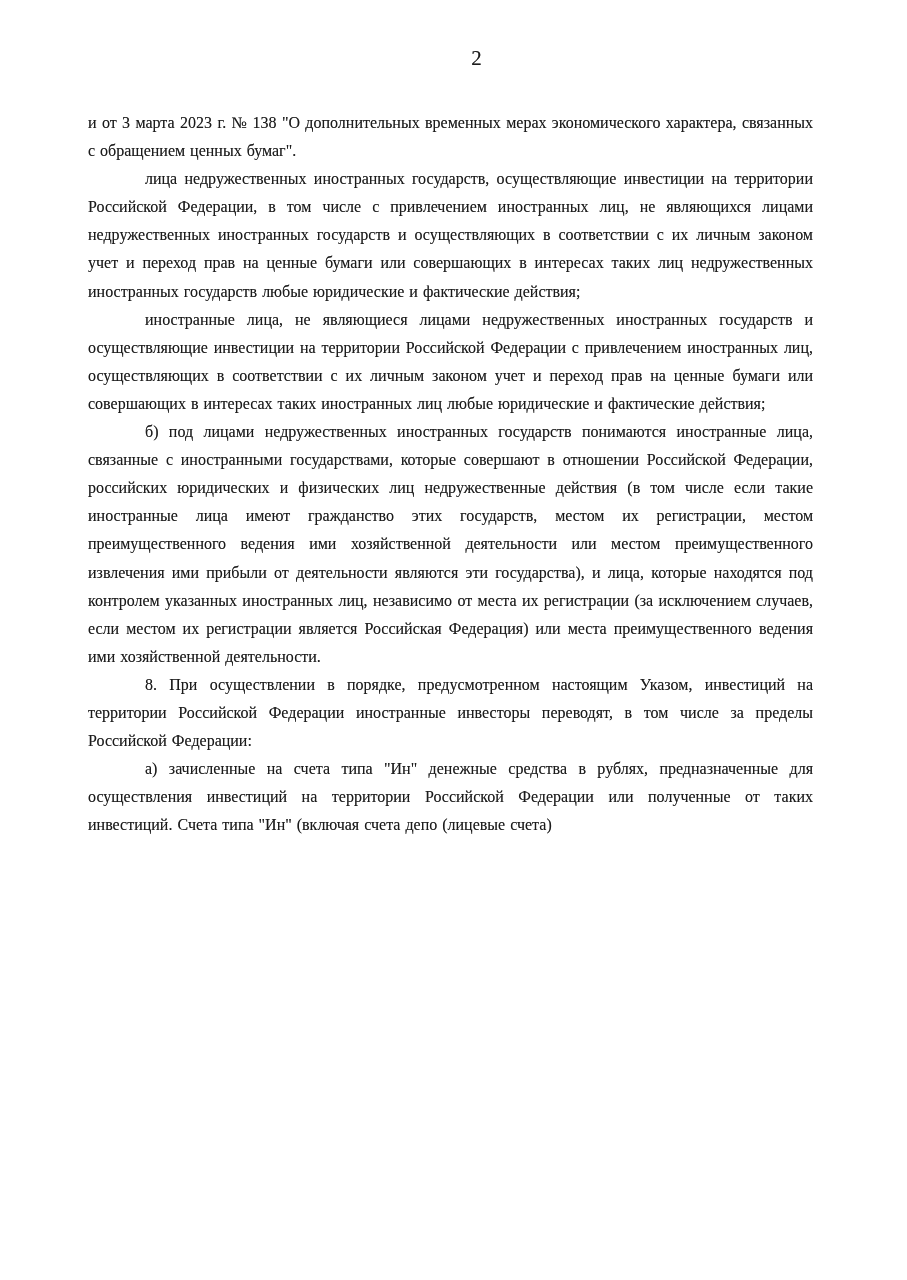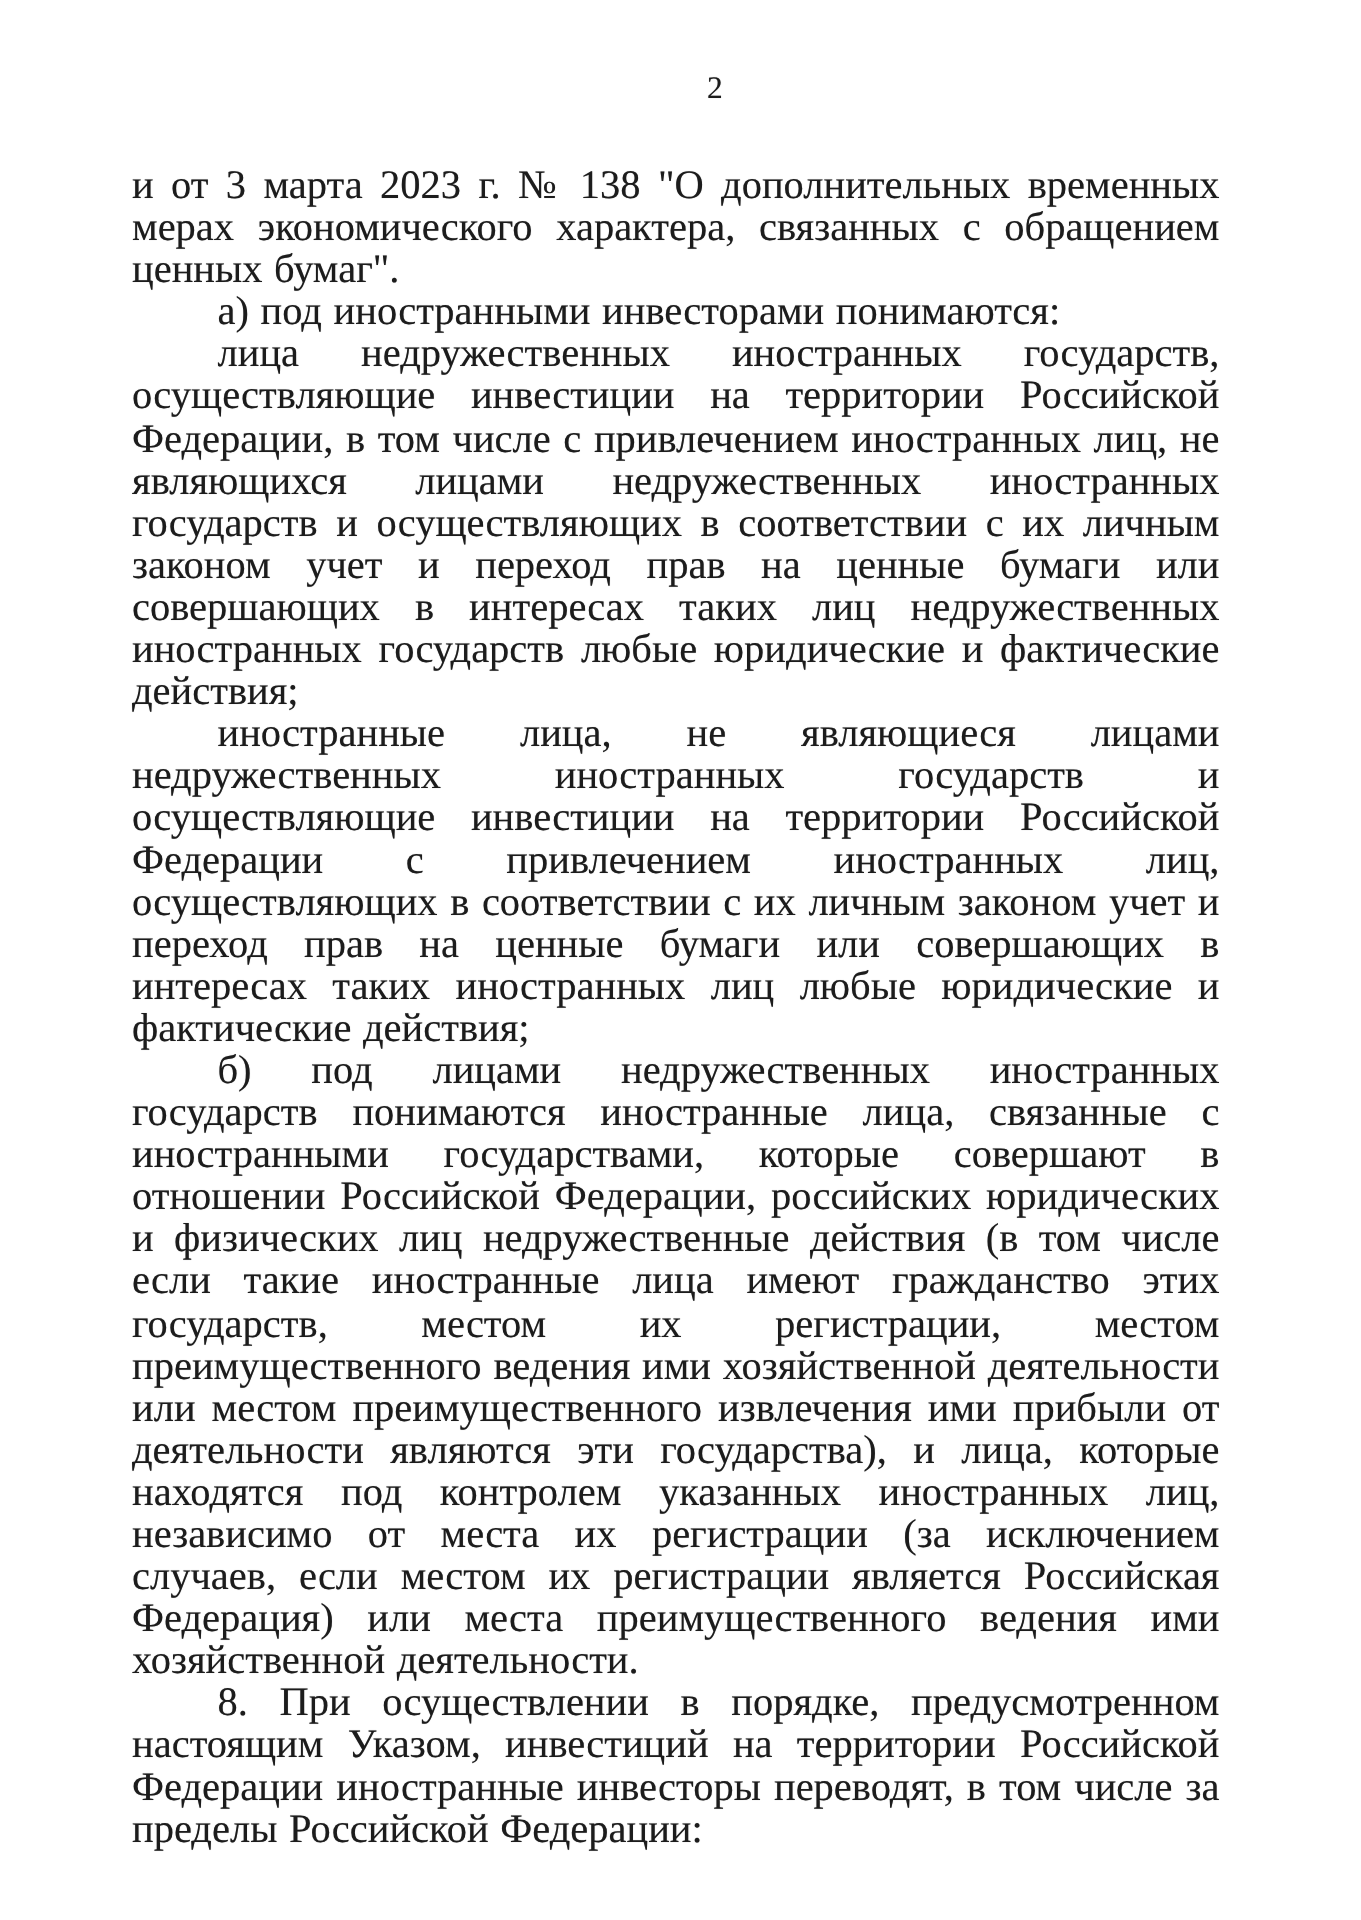--- a/index.html
+++ b/index.html
@@ -26,44 +26,44 @@
     font-size: 21px;
     line-height: 28px;
     margin-bottom: 37px;
     
     position: relative;
     left: 26px;
     text-shadow: 0 0 0.5px rgba(0,0,0,0.45);
   }
   .para {
     margin: 0;
-    font-size: 27px;
+    font-size: 16px;
     line-height: 28.1px;
     text-align: justify;
     text-align-last: left;
     text-indent: 57px;
     word-spacing: 1px;
     text-shadow: 0 0 0.5px rgba(0,0,0,0.45);
   }
   .para.continuation {
     text-indent: 0;
   }
 </style>
 </head>
 <body>
 
 <div class="page">
   <div class="page-number">2</div>
 
   <p class="para continuation">и от 3 марта 2023 г. № 138 "О дополнительных временных мерах экономического характера, связанных с обращением ценных бумаг".</p>
 
 
-  <p class="para">а) под иностранными инвесторами понимаются:</p>
 
   <p class="para">лица недружественных иностранных государств, осуществляющие инвестиции на территории Российской Федерации, в том числе с привлечением иностранных лиц, не являющихся лицами недружественных иностранных государств и осуществляющих в соответствии с их личным законом учет и переход прав на ценные бумаги или совершающих в интересах таких лиц недружественных иностранных государств любые юридические и фактические действия;</p>
 
   <p class="para">иностранные лица, не являющиеся лицами недружественных иностранных государств и осуществляющие инвестиции на территории Российской Федерации с привлечением иностранных лиц, осуществляющих в соответствии с их личным законом учет и переход прав на ценные бумаги или совершающих в интересах таких иностранных лиц любые юридические и фактические действия;</p>
 
   <p class="para">б) под лицами недружественных иностранных государств понимаются иностранные лица, связанные с иностранными государствами, которые совершают в отношении Российской Федерации, российских юридических и физических лиц недружественные действия (в том числе если такие иностранные лица имеют гражданство этих государств, местом их регистрации, местом преимущественного ведения ими хозяйственной деятельности или местом преимущественного извлечения ими прибыли от деятельности являются эти государства), и лица, которые находятся под контролем указанных иностранных лиц, независимо от места их регистрации (за исключением случаев, если местом их регистрации является Российская Федерация) или места преимущественного ведения ими хозяйственной деятельности.</p>
 
   <p class="para">8. При осуществлении в порядке, предусмотренном настоящим Указом, инвестиций на территории Российской Федерации иностранные инвесторы переводят, в том числе за пределы Российской Федерации:</p>
 
+  <p class="para">а) зачисленные на счета типа "Ин" денежные средства в рублях, предназначенные для осуществления инвестиций на территории Российской Федерации или полученные от таких инвестиций. Счета типа "Ин" (включая счета депо (лицевые счета)</p>
 </div>
 
 </body></html>

